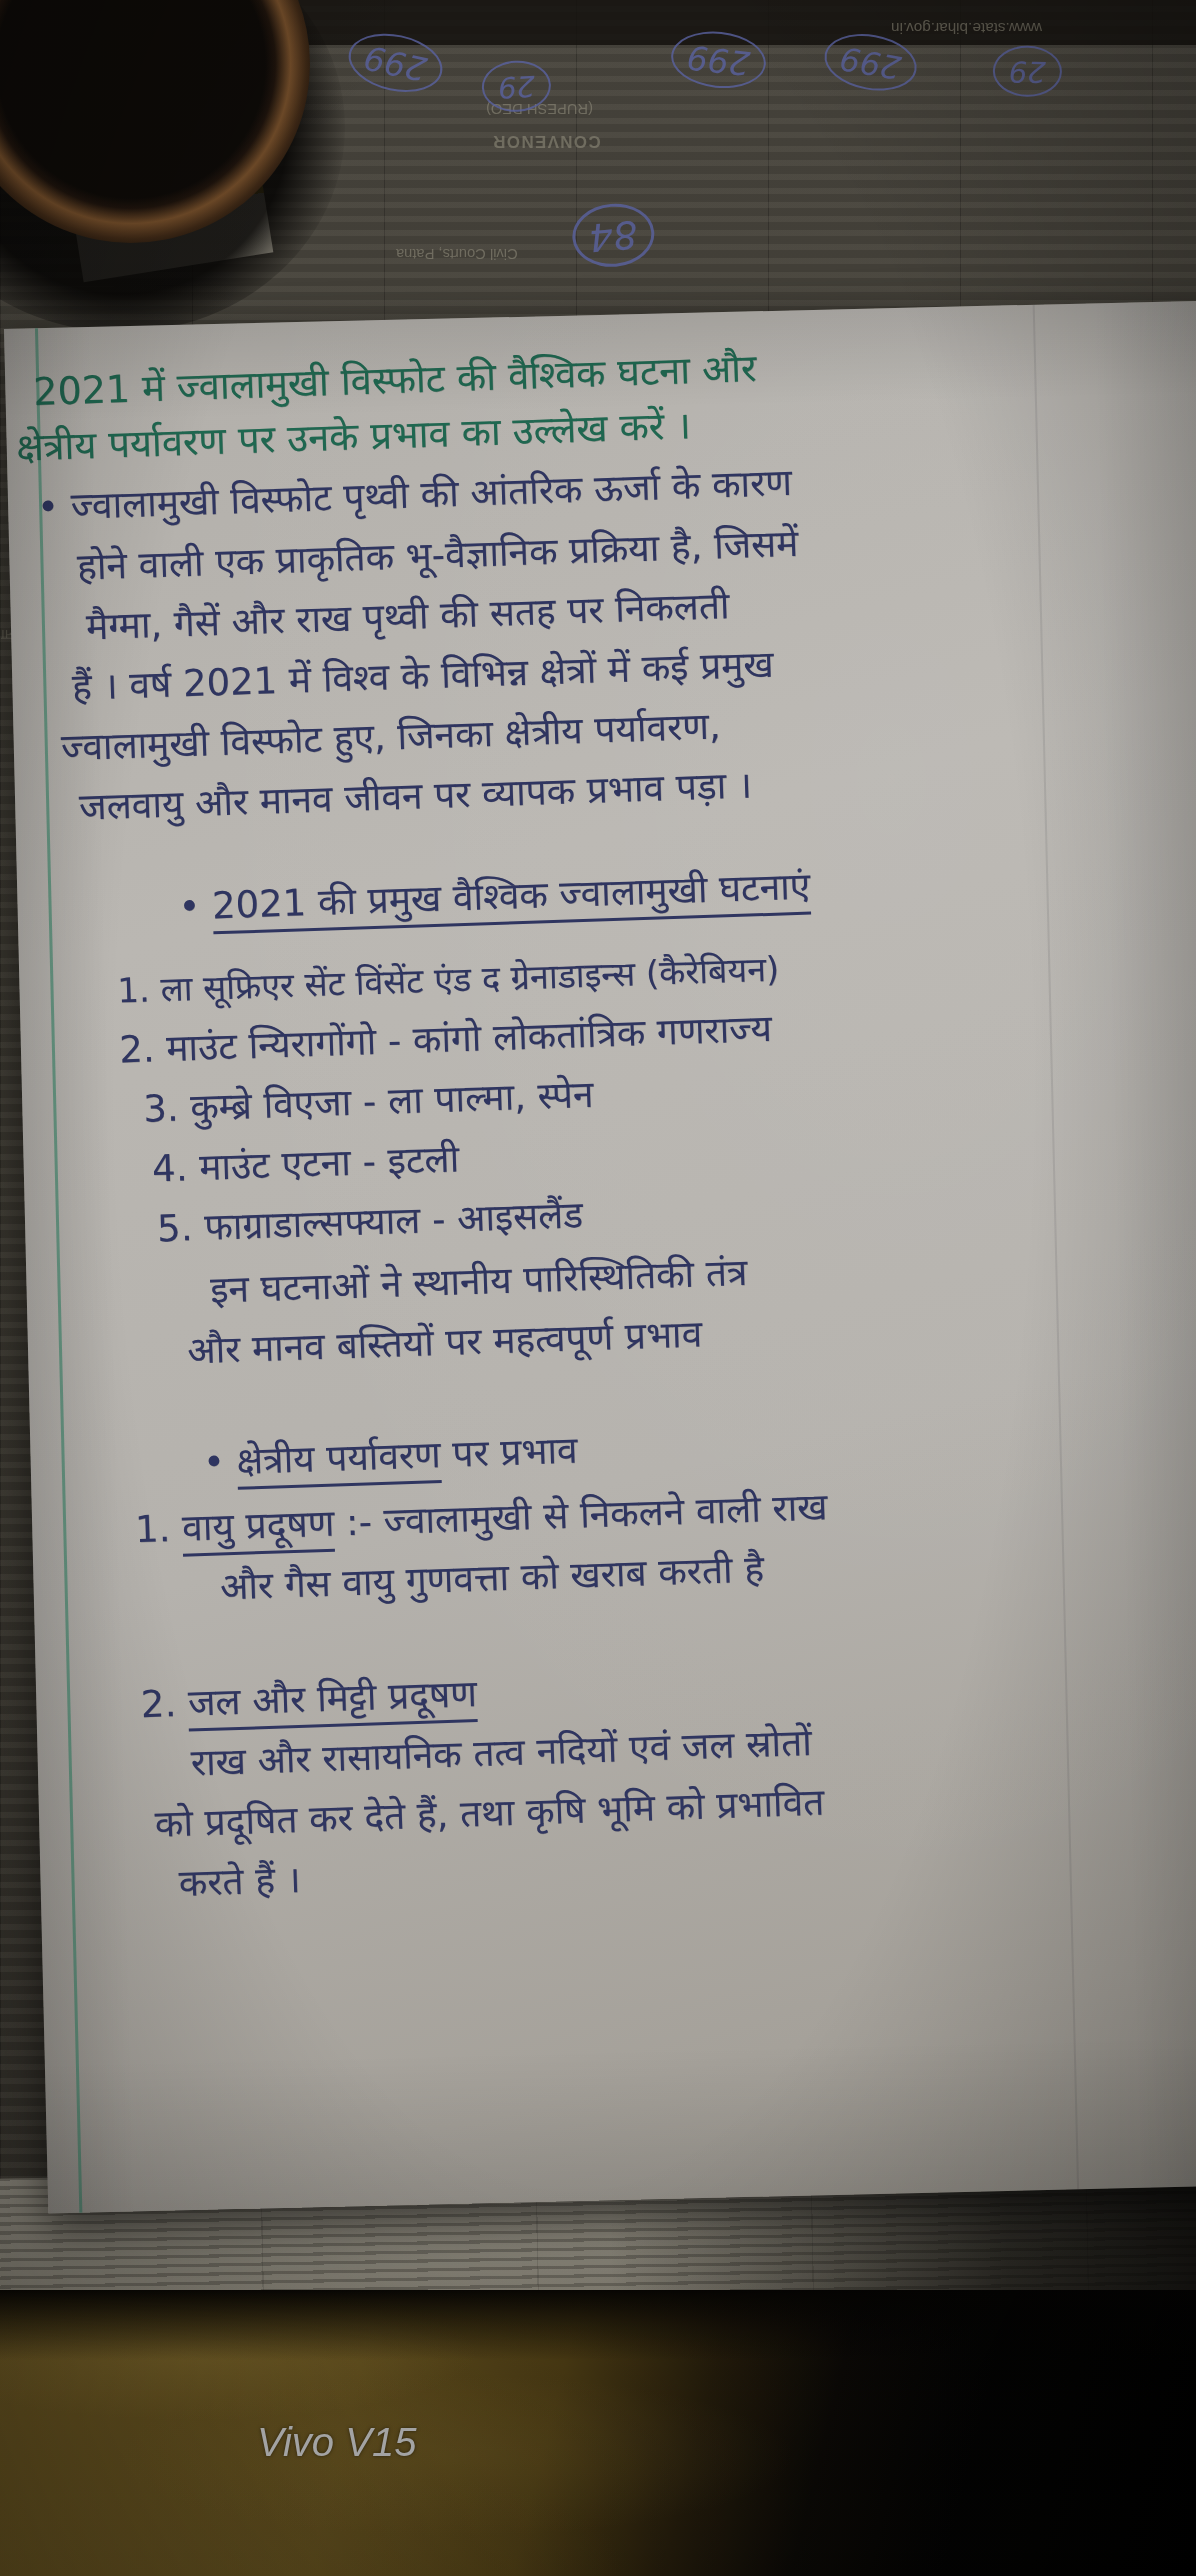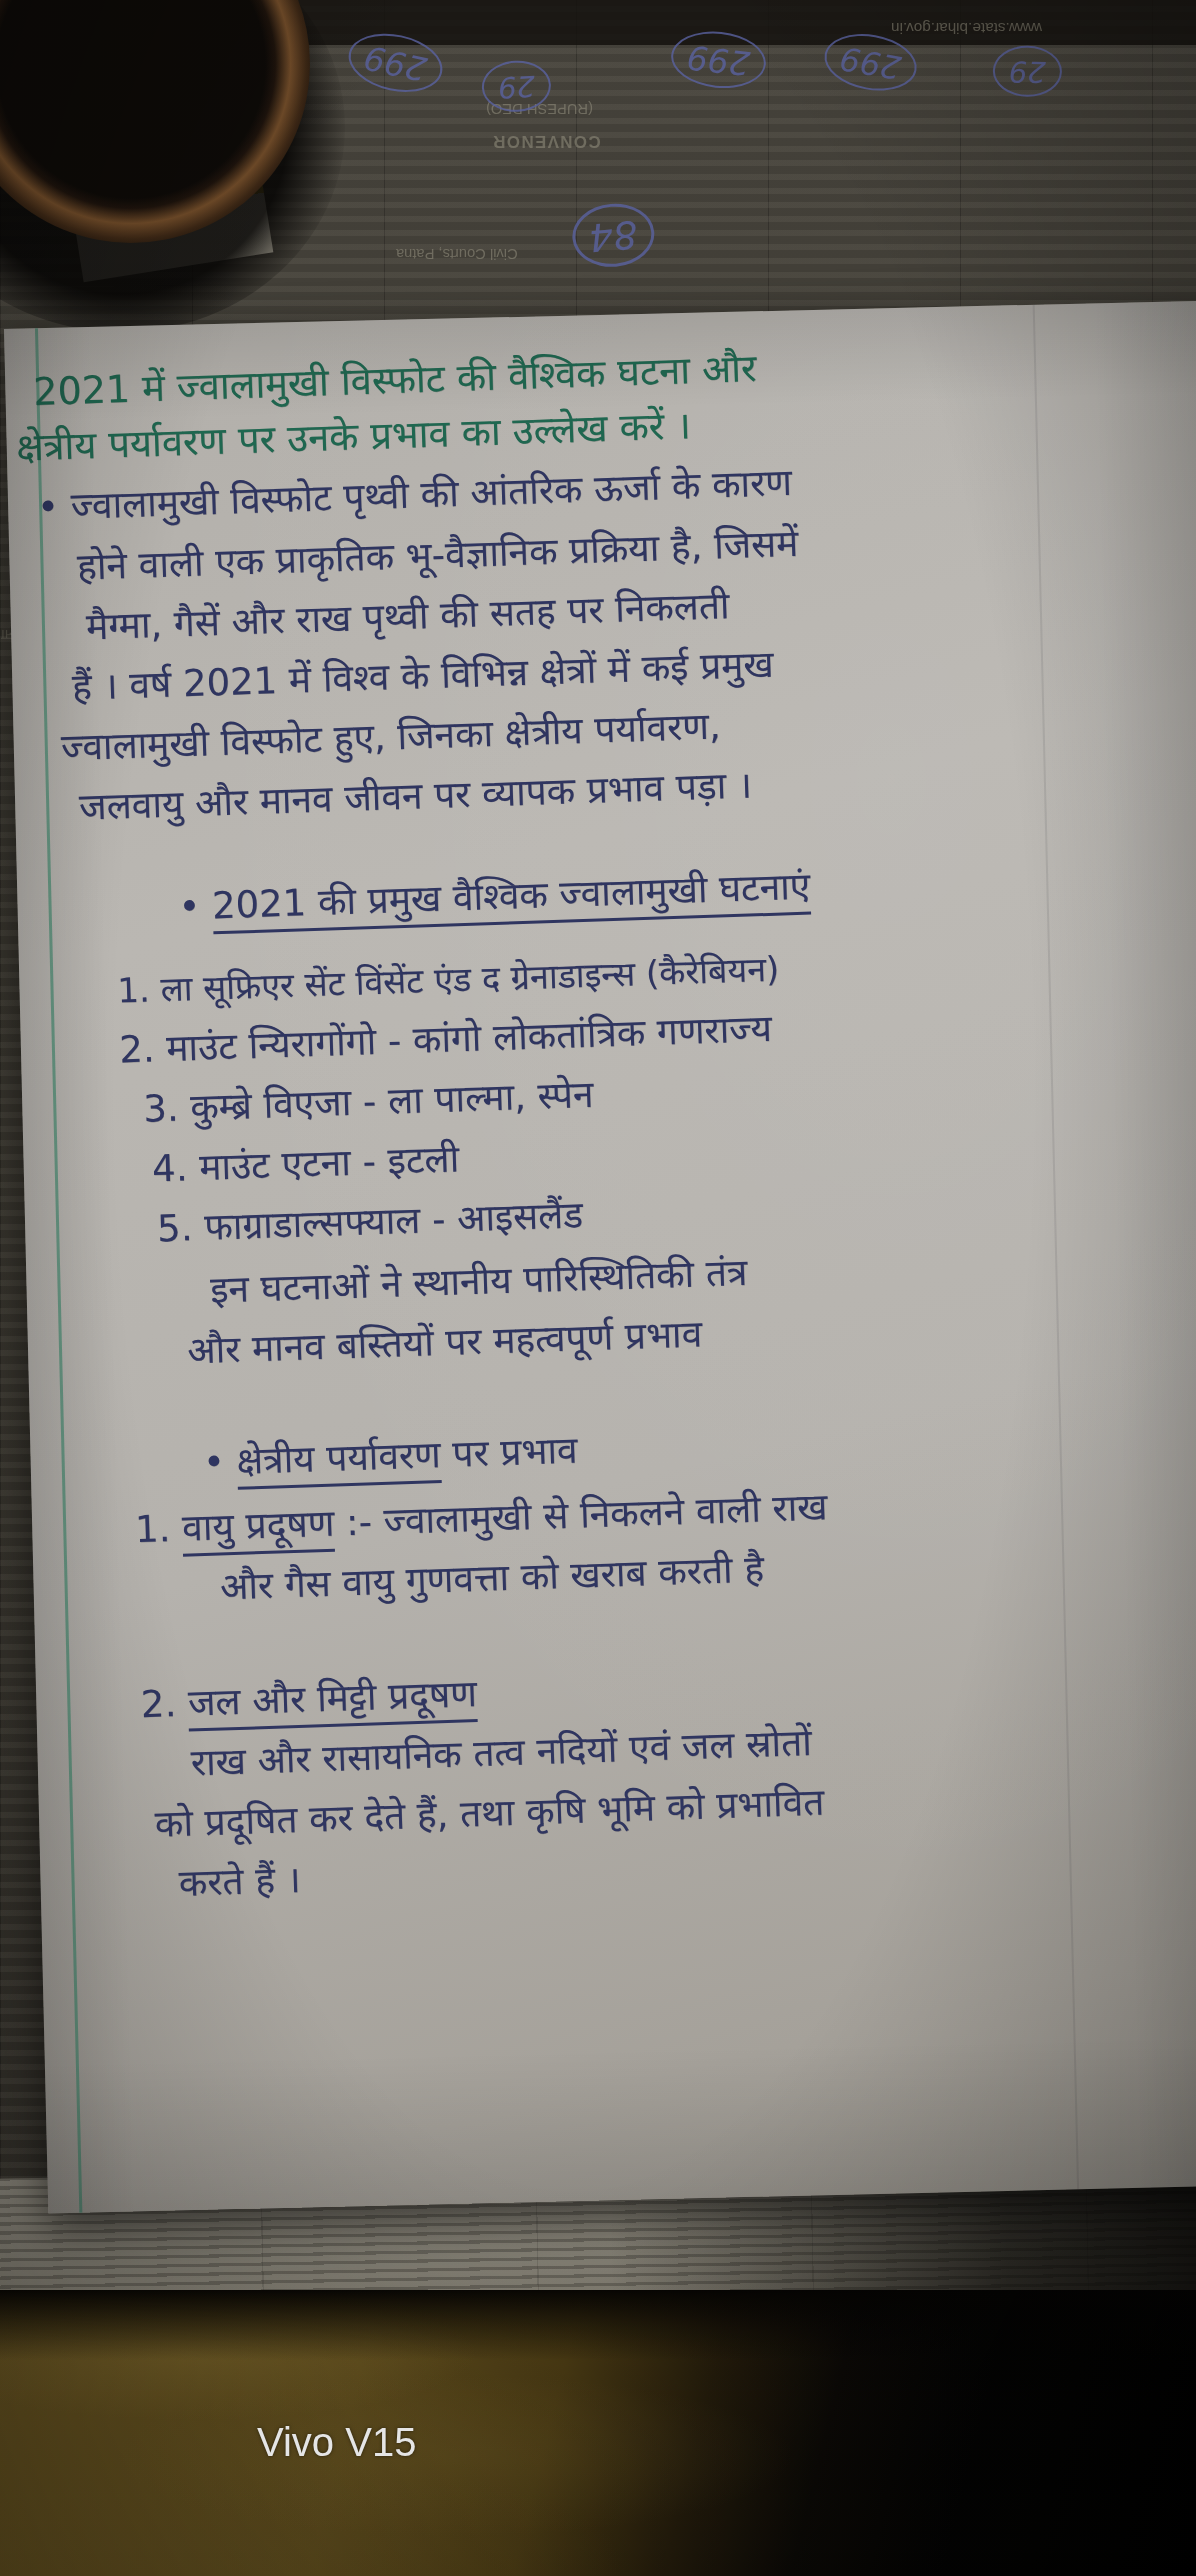--- a/index.html
+++ b/index.html
@@ -108,22 +108,22 @@
 
   
   .watermark{position:absolute;left:0;top:0;width:100%;height:100%;z-index:10;pointer-events:none;}
   .wm-icons{position:absolute;left:37px;top:2428px;display:flex;gap:10.2px;align-items:center;}
   .lens{width:59px;height:83px;border-radius:50%;box-sizing:border-box;}
   .lens-wide{position:relative;display:flex;align-items:center;justify-content:center;
     background:linear-gradient(180deg,#fff 0 29%, rgba(0,0,0,0) 29% 36%, #fff 36% 64%, rgba(0,0,0,0) 64% 71%, #fff 71% 100%);}
   .lens-wide span{color:#0a0a0a;font-size:17px;font-weight:bold;letter-spacing:0;font-family:"Liberation Sans",sans-serif;}
   .lens-ring{border:7px solid #fff;}
   .lens-dashed{border:6.4px dashed #fff;}
-  .wm-device{position:absolute;left:257px;top:2420px;color:#e5e5e5;font-size:40px;
-    text-shadow:0 0 3.8px rgba(0,0,0,.5);}
+  .wm-device{position:absolute;left:257px;top:2420px;color:#a3a3a3;font-size:40px;
+    text-shadow:0 0 3.8px rgba(0,0,0,.5);font-style:italic;}
   .wm-camera{position:absolute;left:257px;top:2490px;color:#fff;font-size:40px;
     text-shadow:0 0 3.8px rgba(0,0,0,.5);}
   .wm-time{position:absolute;right:37px;top:2490px;color:#fff;font-size:42px;font-weight:bold;
     font-family:"DejaVu Sans Mono",monospace;letter-spacing:0.6px;text-shadow:0 0 3.8px rgba(0,0,0,.5);}
 
   .vignette{position:absolute;inset:0;z-index:8;pointer-events:none;
     background:radial-gradient(ellipse at 48% 42%, rgba(0,0,0,0) 52%, rgba(0,0,0,.30) 96%);}
 </style>
 </head>
 <body>

